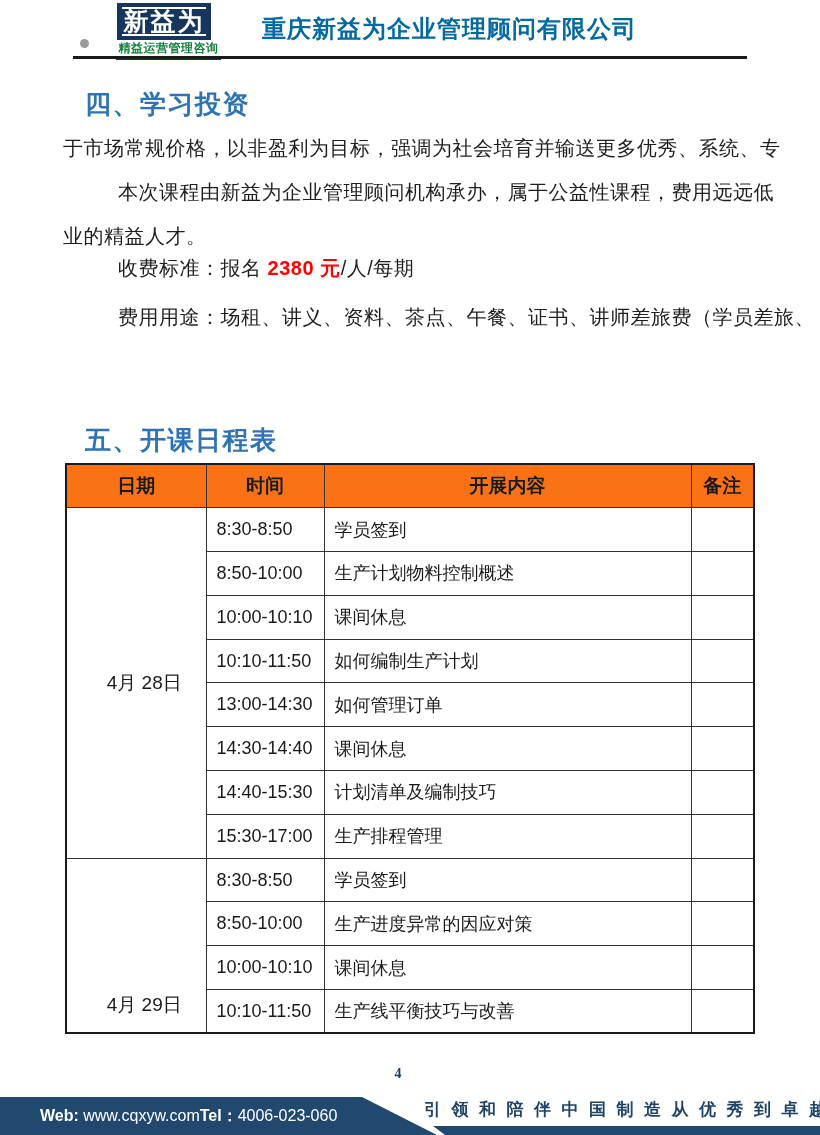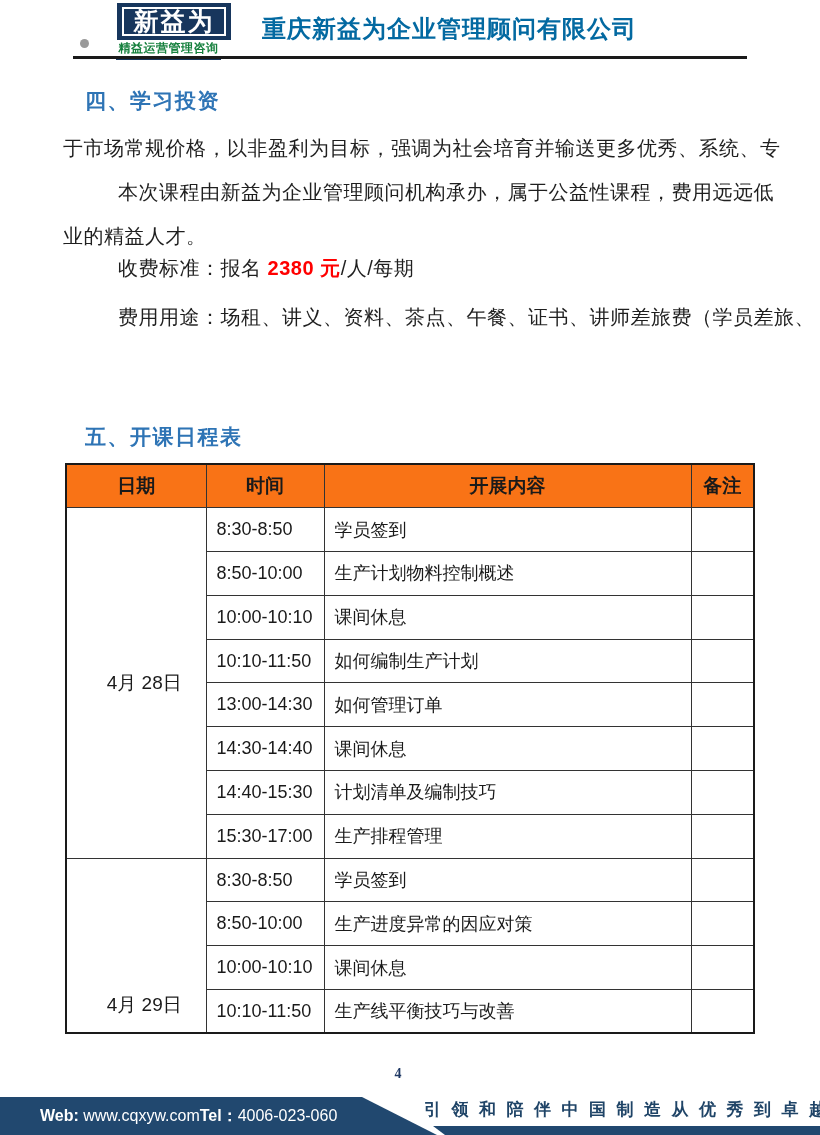--- a/index.html
+++ b/index.html
@@ -14,21 +14,21 @@
   }
 
   
   .logo-dot {
     position: absolute; left: 80px; top: 39px;
     width: 9px; height: 9px; border-radius: 50%;
     background: #9a9a9a;
   }
   .logo-box {
     position: absolute; left: 117px; top: 3px;
-    width: 114px; height: 37px;
+    width: 94px; height: 37px;
     background: #17365d;
     display: flex; align-items: center; justify-content: center;
   }
   .logo-box::before {
     content: ""; position: absolute; inset: 4px 5px;
     border: 2px solid #ffffff;
   }
   .logo-title {
     position: relative; z-index: 1;
     color: #ffffff; font-weight: bold; font-size: 25px;
@@ -52,21 +52,21 @@
     font-size: 12.5px; color: #7f7f7f; white-space: nowrap;
   }
   .header-rule {
     position: absolute; left: 73px; top: 56px;
     width: 674px; height: 2.5px; background: #1a1a1a;
   }
 
   
   .section-heading {
     position: absolute; left: 85px;
-    font-size: 21px; font-weight: bold; color: #2e74b5;
+    font-size: 26px; font-weight: bold; color: #2e74b5;
     letter-spacing: 1.5px; white-space: nowrap;
   }
   #heading-investment { top: 87px; }
   #heading-schedule  { top: 423px; }
 
   .body-text {
     position: absolute; left: 63px; width: 695px;
     font-size: 20px; color: #1f1f1f; letter-spacing: 0.5px;
   }
   #intro-paragraph { top: 126px; }

